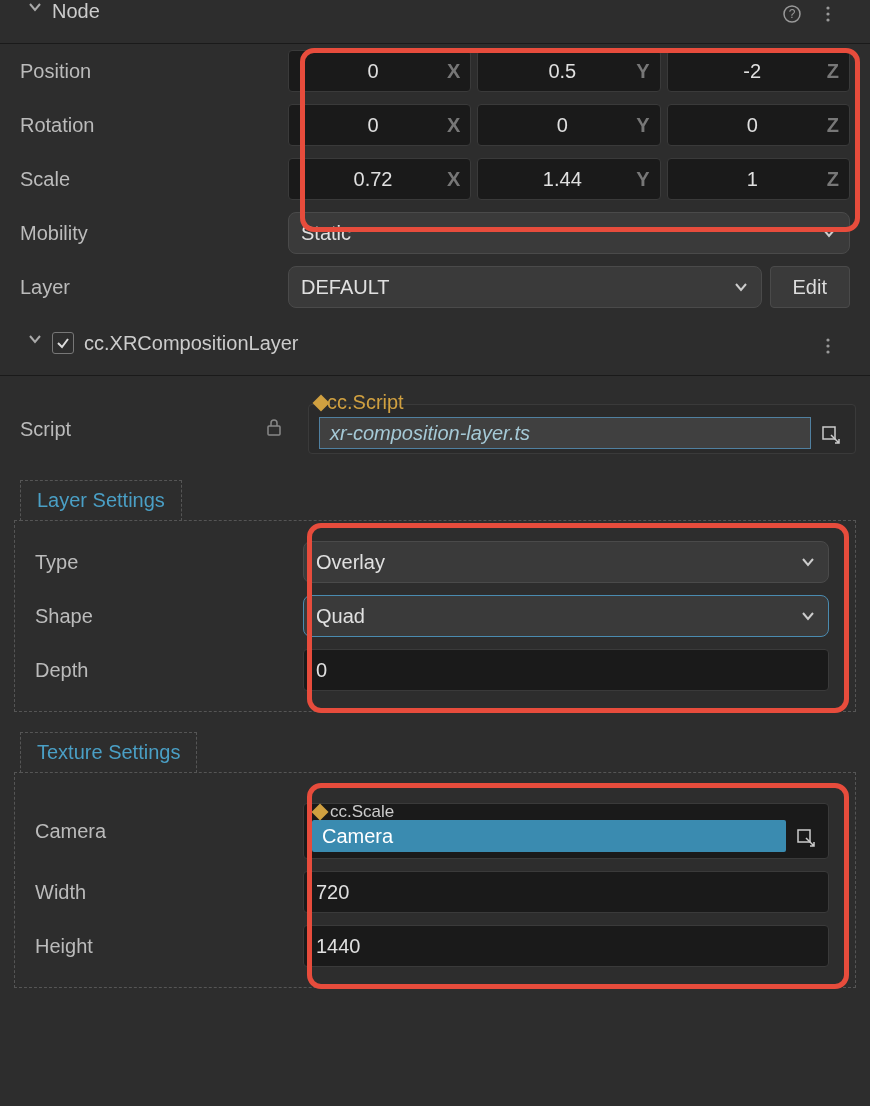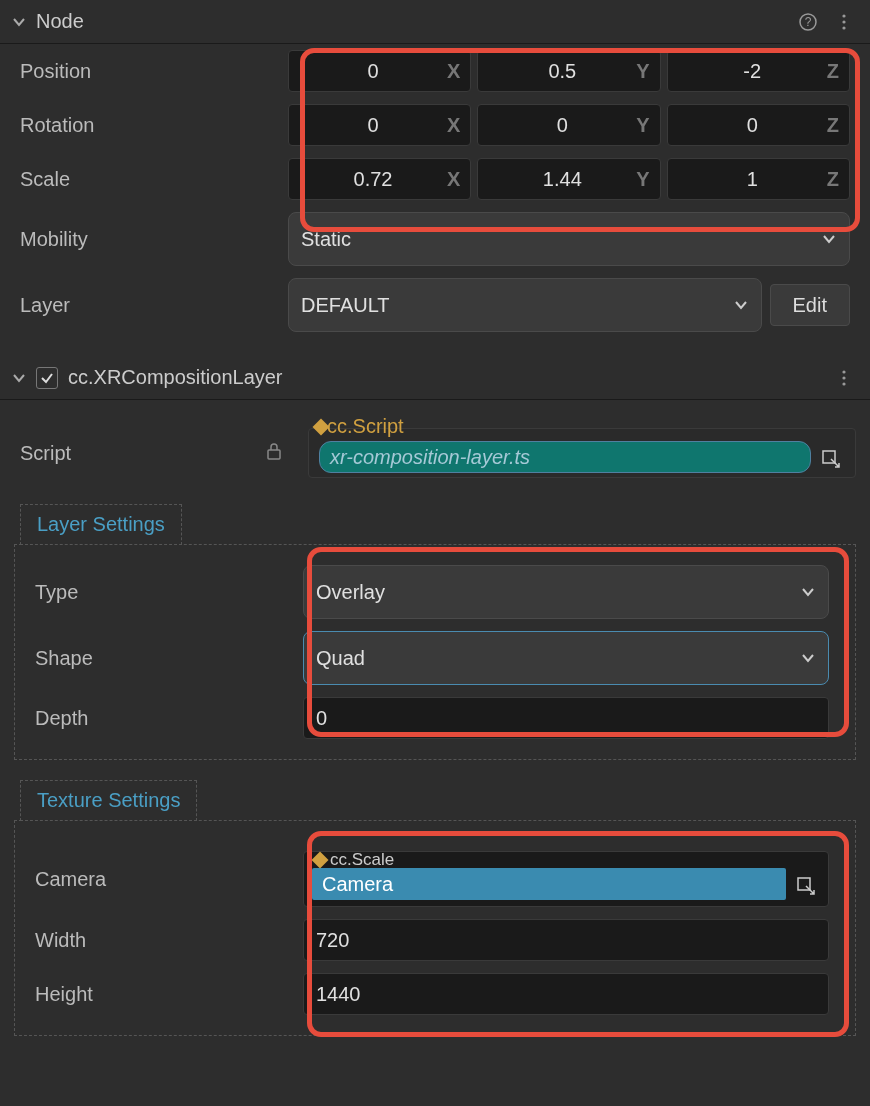--- a/index.html
+++ b/index.html
@@ -7,23 +7,23 @@
     width: 870px;
     height: 1106px;
     background: #2d2d2d;
     font-family: -apple-system, Arial, sans-serif;
     color: #cccccc;
     font-size: 20px;
     overflow: hidden;
   }
   .section-header {
     display: flex;
-    align-items: center;
+    align-items: flex-start;
     height: 44px;
-    padding: 0 12px;
+    padding: 0 28px;
     border-bottom: 1px solid #1a1a1a;
   }
   .chevron {
     width: 14px; height: 14px;
     margin-right: 10px;
   }
   .chevron svg { display:block; }
   .header-title { flex: 1; color: #cccccc; }
   .icon-btn {
     width: 28px; height: 28px;
@@ -71,21 +71,21 @@
   }
   .numfield .val { flex:1; color:#e0e0e0; }
   .numfield .axis { color:#777; font-weight:600; }
   .select {
     flex:1;
     display:flex;
     align-items:center;
     background:#3a3a3a;
     border:1px solid #4a4a4a;
     border-radius:8px;
-    height:54px;
+    height:42px;
     padding:0 12px;
     color:#e0e0e0;
   }
   .select.outlined { border:1px solid #4a8bb0; }
   .select .sval{flex:1;}
   .select .caret svg{display:block;}
   .btn {
     display:flex;align-items:center;justify-content:center;
     background:#3a3a3a;
     border:1px solid #4a4a4a;
@@ -107,23 +107,23 @@
   }
   .script-ref .tag {
     position:absolute;
     top:-14px; left:6px;
     font-size:20px;
     color:#d0a040;
     display:flex;align-items:center;gap:0;
   }
   .script-ref .body {
     flex:1;
-    background:#0f766e;
+    background:#404040;
     height:32px;
-    border-radius:12px;
+    border-radius:0;
     display:flex;align-items:center;
     padding:0 10px;
     color:#a5c9d6;
     font-style:italic;
     border:1px solid #5080a0;
   }
   .script-ref .pick {
     width:28px;height:28px;
     display:flex;align-items:center;justify-content:center;
     color:#ccc;margin-left:6px;

